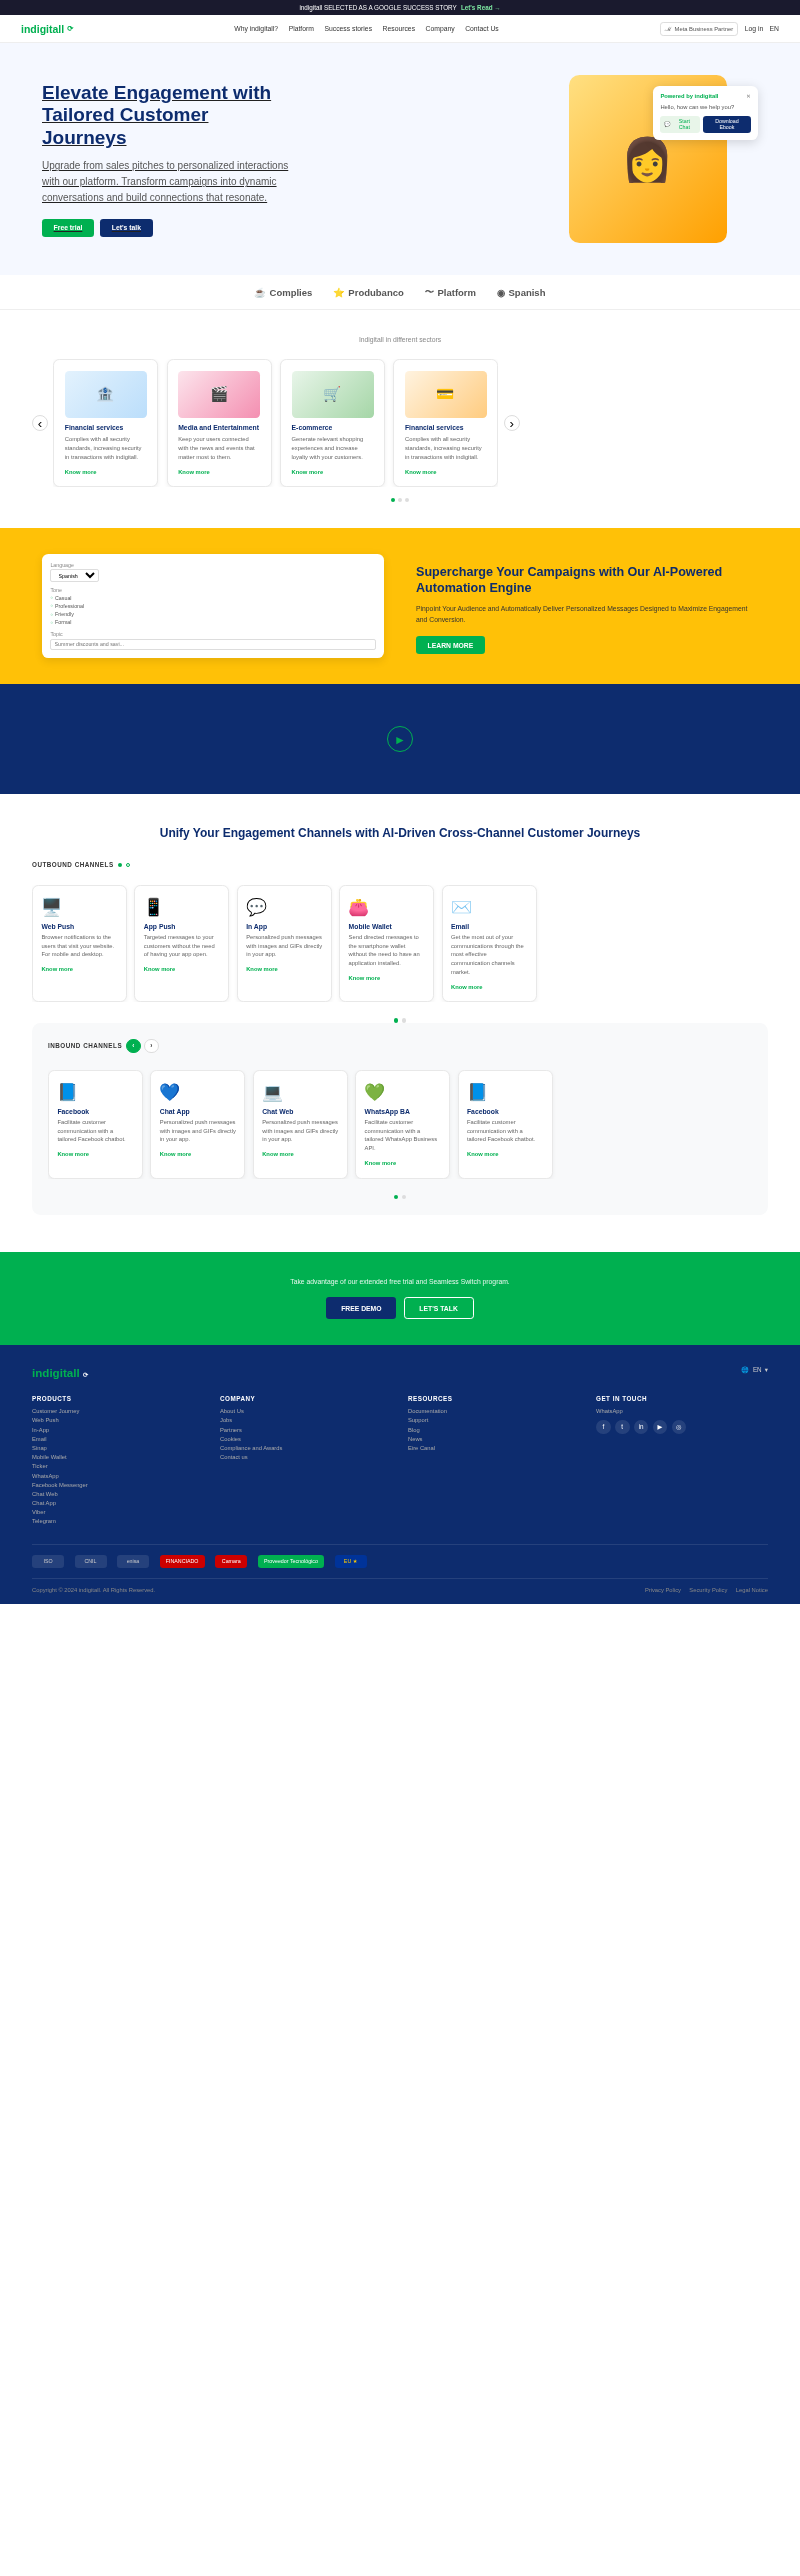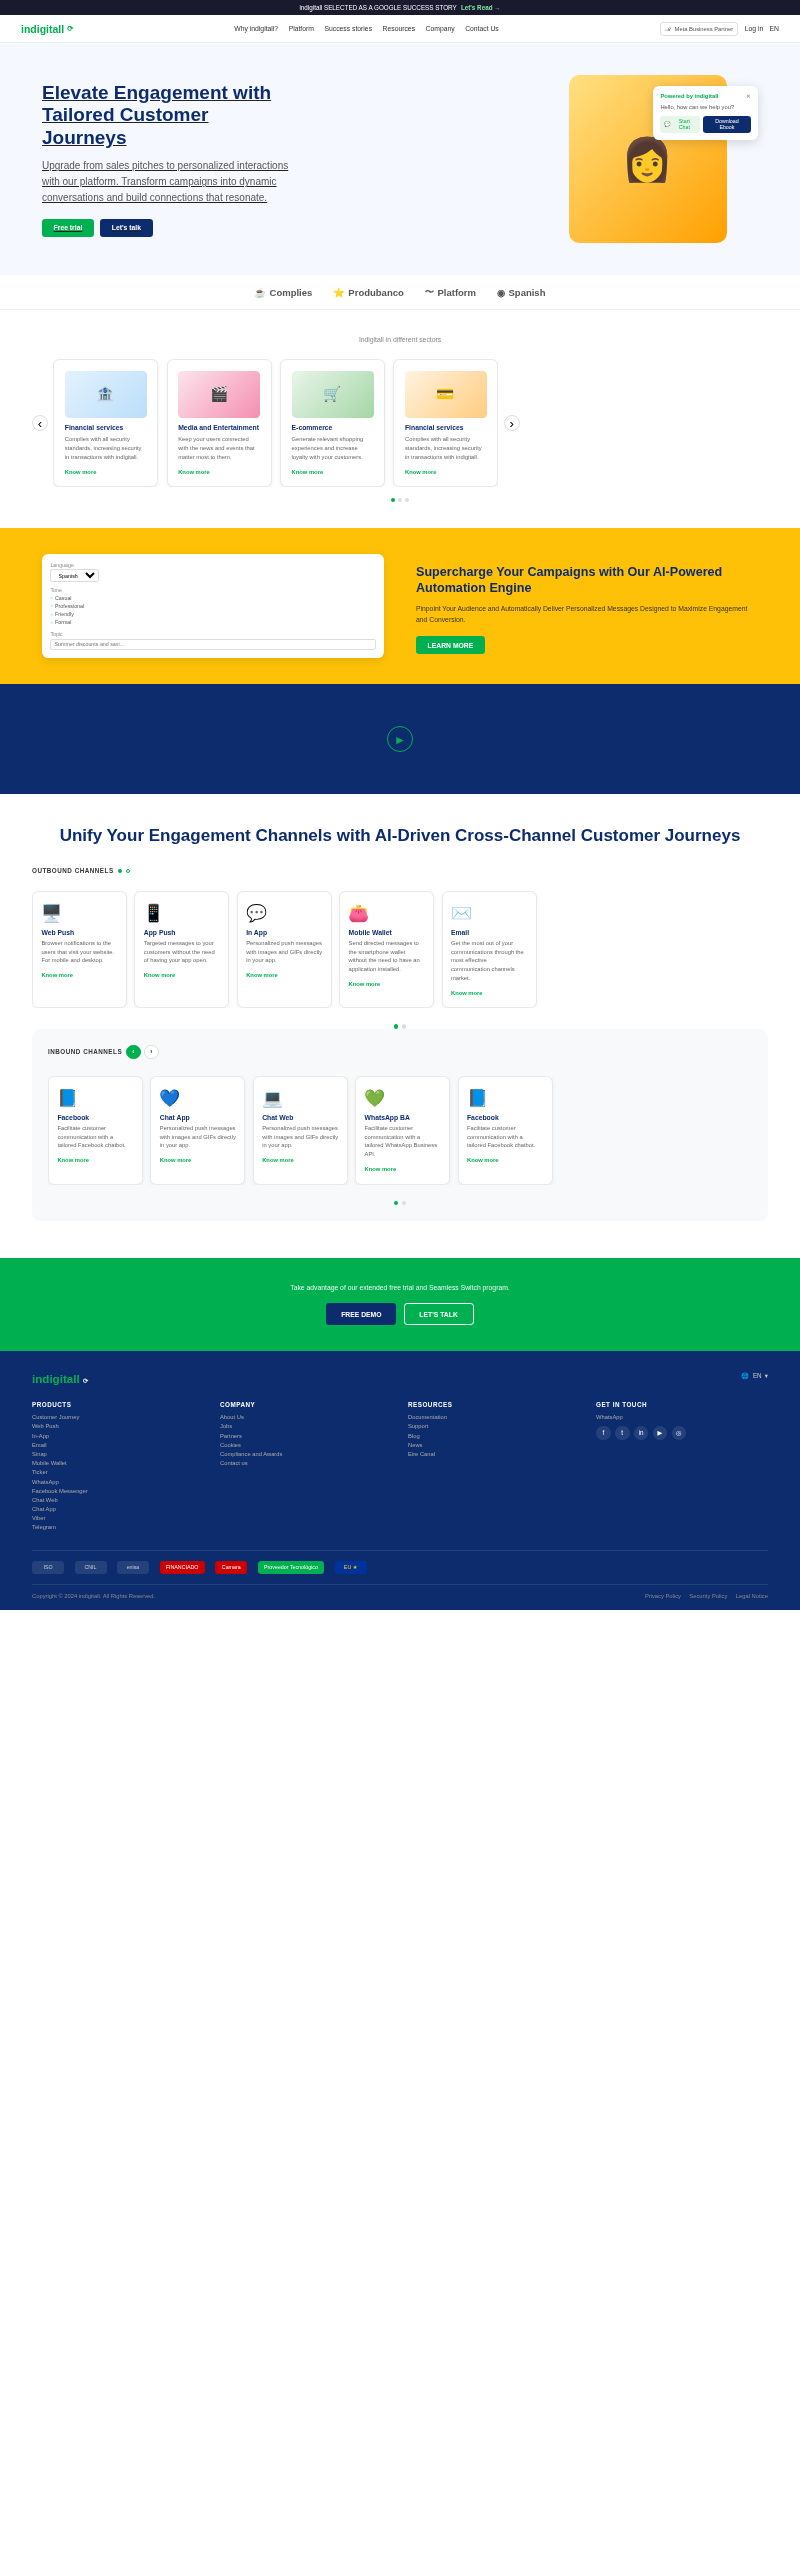--- a/index.html
+++ b/index.html
@@ -188,21 +188,21 @@
       align-items: center;
       justify-content: center;
       margin: 0 auto;
       cursor: pointer;
       font-size: 9.5px;
       color: #00b050;
     }
 
     
     .cross-channel { padding: 32px 32px 16px; }
-    .cross-channel h2 { font-size: 17px; font-weight: 800; color: #0d2c6e; text-align: center; margin-bottom: 21px; }
+    .cross-channel h2 { font-size: 12px; font-weight: 800; color: #0d2c6e; text-align: center; margin-bottom: 21px; }
     .channel-section-title { font-size: 6.3px; font-weight: 700; letter-spacing: 0.5px; color: #333; margin-bottom: 8.4px; display: flex; align-items: center; gap: 4.2px; }
     .channel-cards { display: flex; gap: 7.4px; overflow-x: auto; margin-bottom: 16px; }
     .channel-card {
       background: #fff;
       border: 0.5px solid #e8e8e8;
       border-radius: 6.3px;
       padding: 10.5px 8.4px;
       width: 95px;
       min-width: 84px;
       text-align: left;

